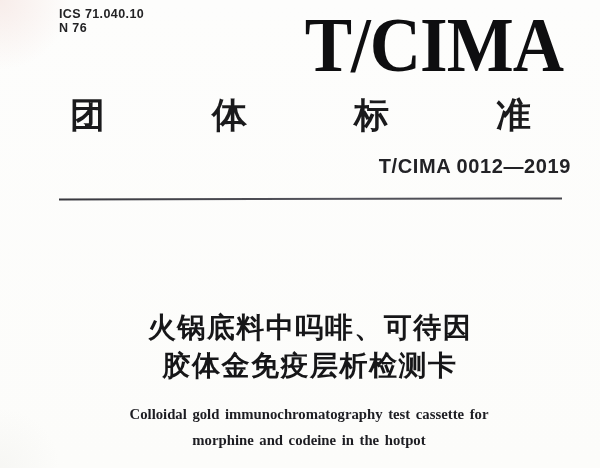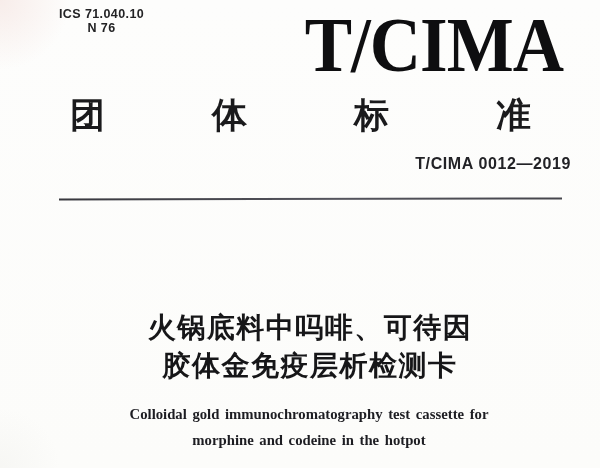--- a/index.html
+++ b/index.html
@@ -24,21 +24,20 @@
   
   .ics-block {
     position: absolute;
     left: 59px;
     top: 8px;
     font-size: 12.5px;
     font-weight: bold;
     line-height: 13.5px;
     letter-spacing: 0.4px;
     color: #232325;
-    text-align: center;
   }
 
   
   .brand {
     position: absolute;
     top: 5px;
     right: 37px;
     font-family: "Liberation Serif", serif;
     font-weight: bold;
     font-size: 71px;
@@ -62,21 +61,21 @@
     font-weight: bold;
     line-height: 38px;
     color: #1a1a1c;
   }
 
   
   .std-number {
     position: absolute;
     right: 29px;
     top: 155px;
-    font-size: 16px;
+    font-size: 20px;
     font-weight: bold;
     letter-spacing: 0.6px;
     color: #222226;
     white-space: nowrap;
   }
 
   
   .rule {
     position: absolute;
     left: 59px;

